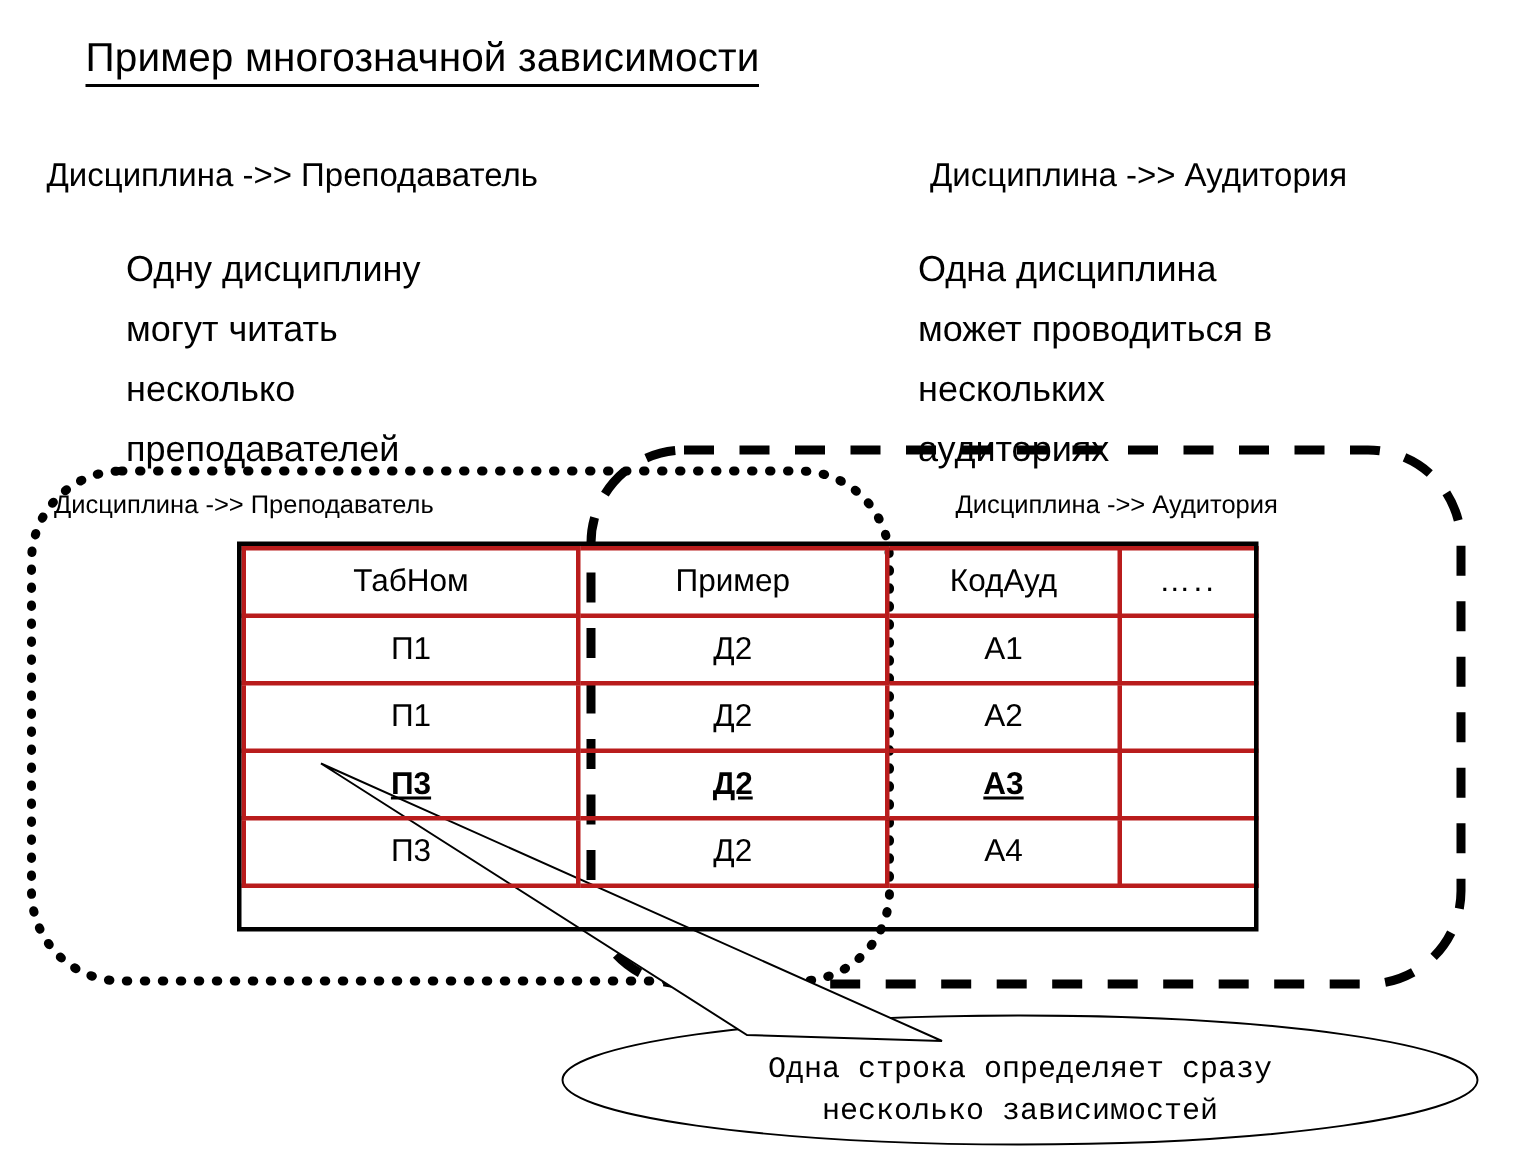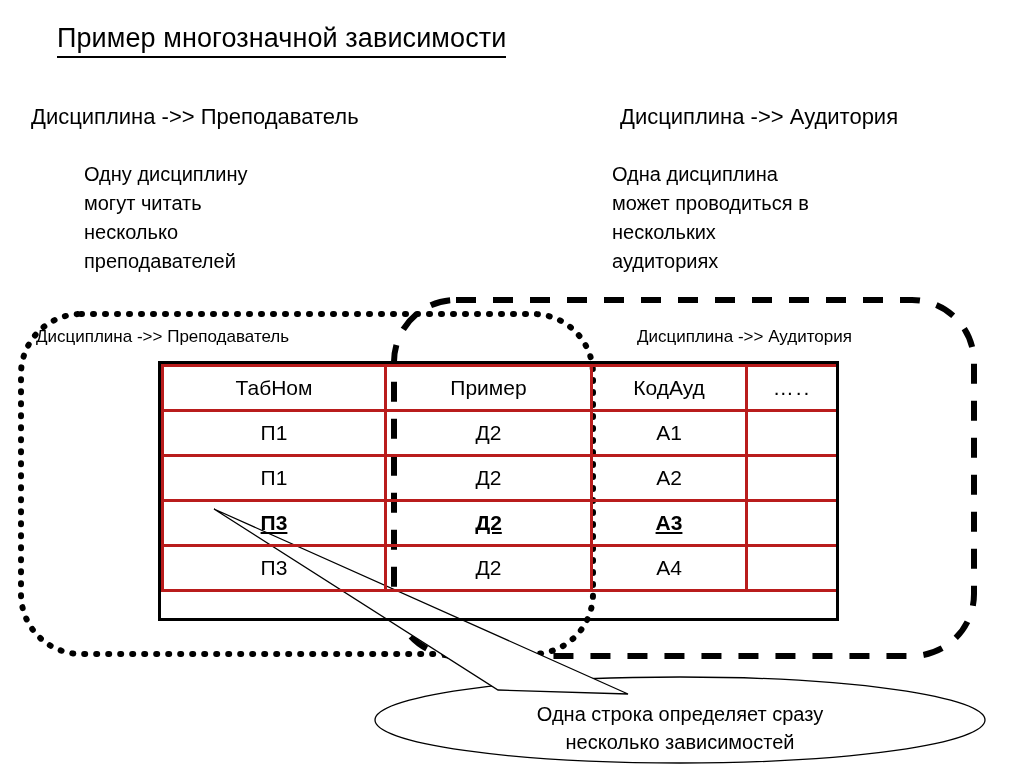--- a/index.html
+++ b/index.html
@@ -39,22 +39,22 @@
     font-size: 22px;
     white-space: nowrap;
     line-height: 1.15;
   }
   #dep-left  { left: 31px;  top: 104px; }
   #dep-right { left: 620px; top: 104px; }
 
   
   .explain {
     position: absolute;
-    font-size: 20px;
-    line-height: 29px;
+    font-size: 24px;
+    line-height: 40px;
     white-space: pre-line;
   }
   #explain-left  { left: 84px;  top: 160px; width: 300px; }
   #explain-right { left: 612px; top: 160px; width: 330px; }
 
   
   #overlay {
     position: absolute;
     left: 0; top: 0;
     width: 1024px;
@@ -118,20 +118,21 @@
   
   #callout-text {
     position: absolute;
     left: 430px;
     top: 700px;
     width: 500px;
     text-align: center;
     font-size: 20px;
     line-height: 28px;
     white-space: pre-line;
+    font-family: Liberation Mono, monospace;
   }
 </style>
 </head>
 <body>
 
 <div id="stage">
 
   <div id="title">Пример многозначной зависимости</div>
 
   <div class="dep-heading" id="dep-left">Дисциплина -&gt;&gt; Преподаватель</div>

